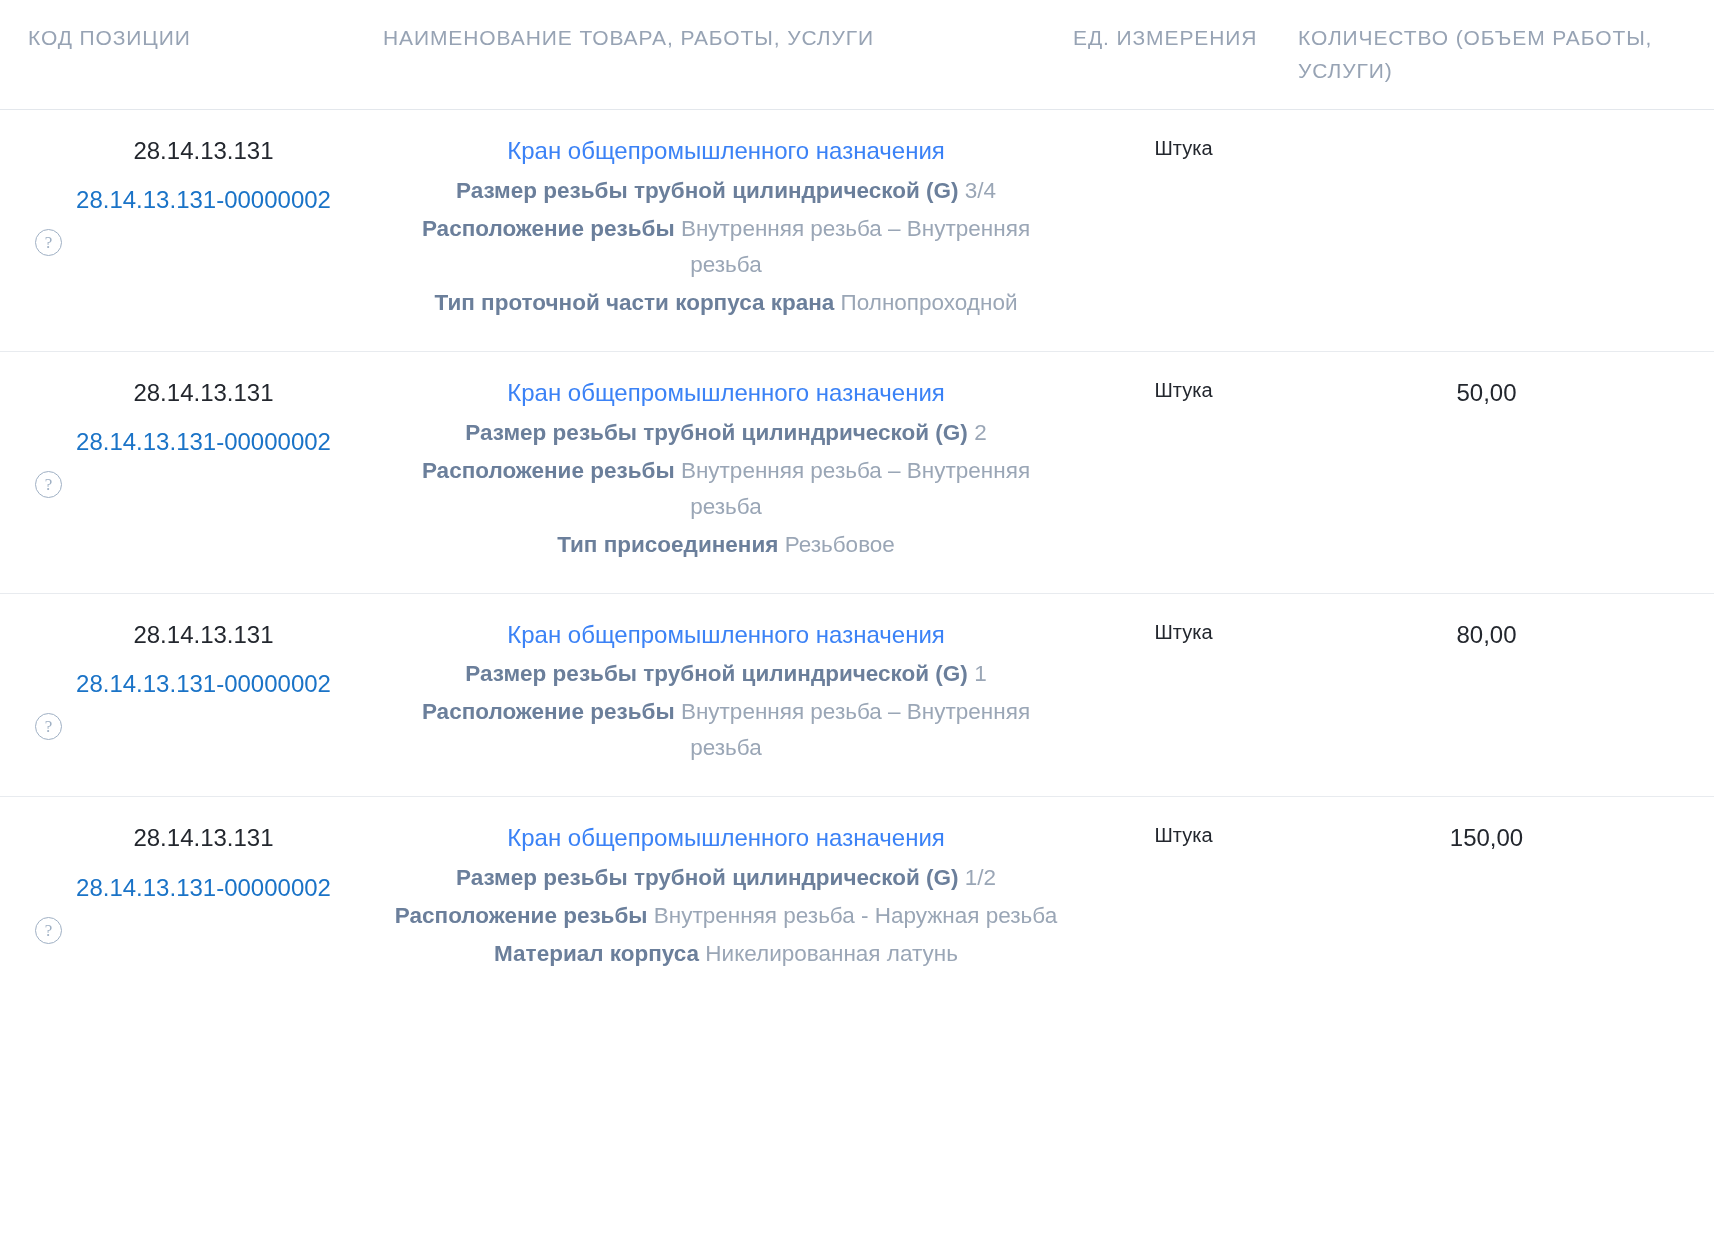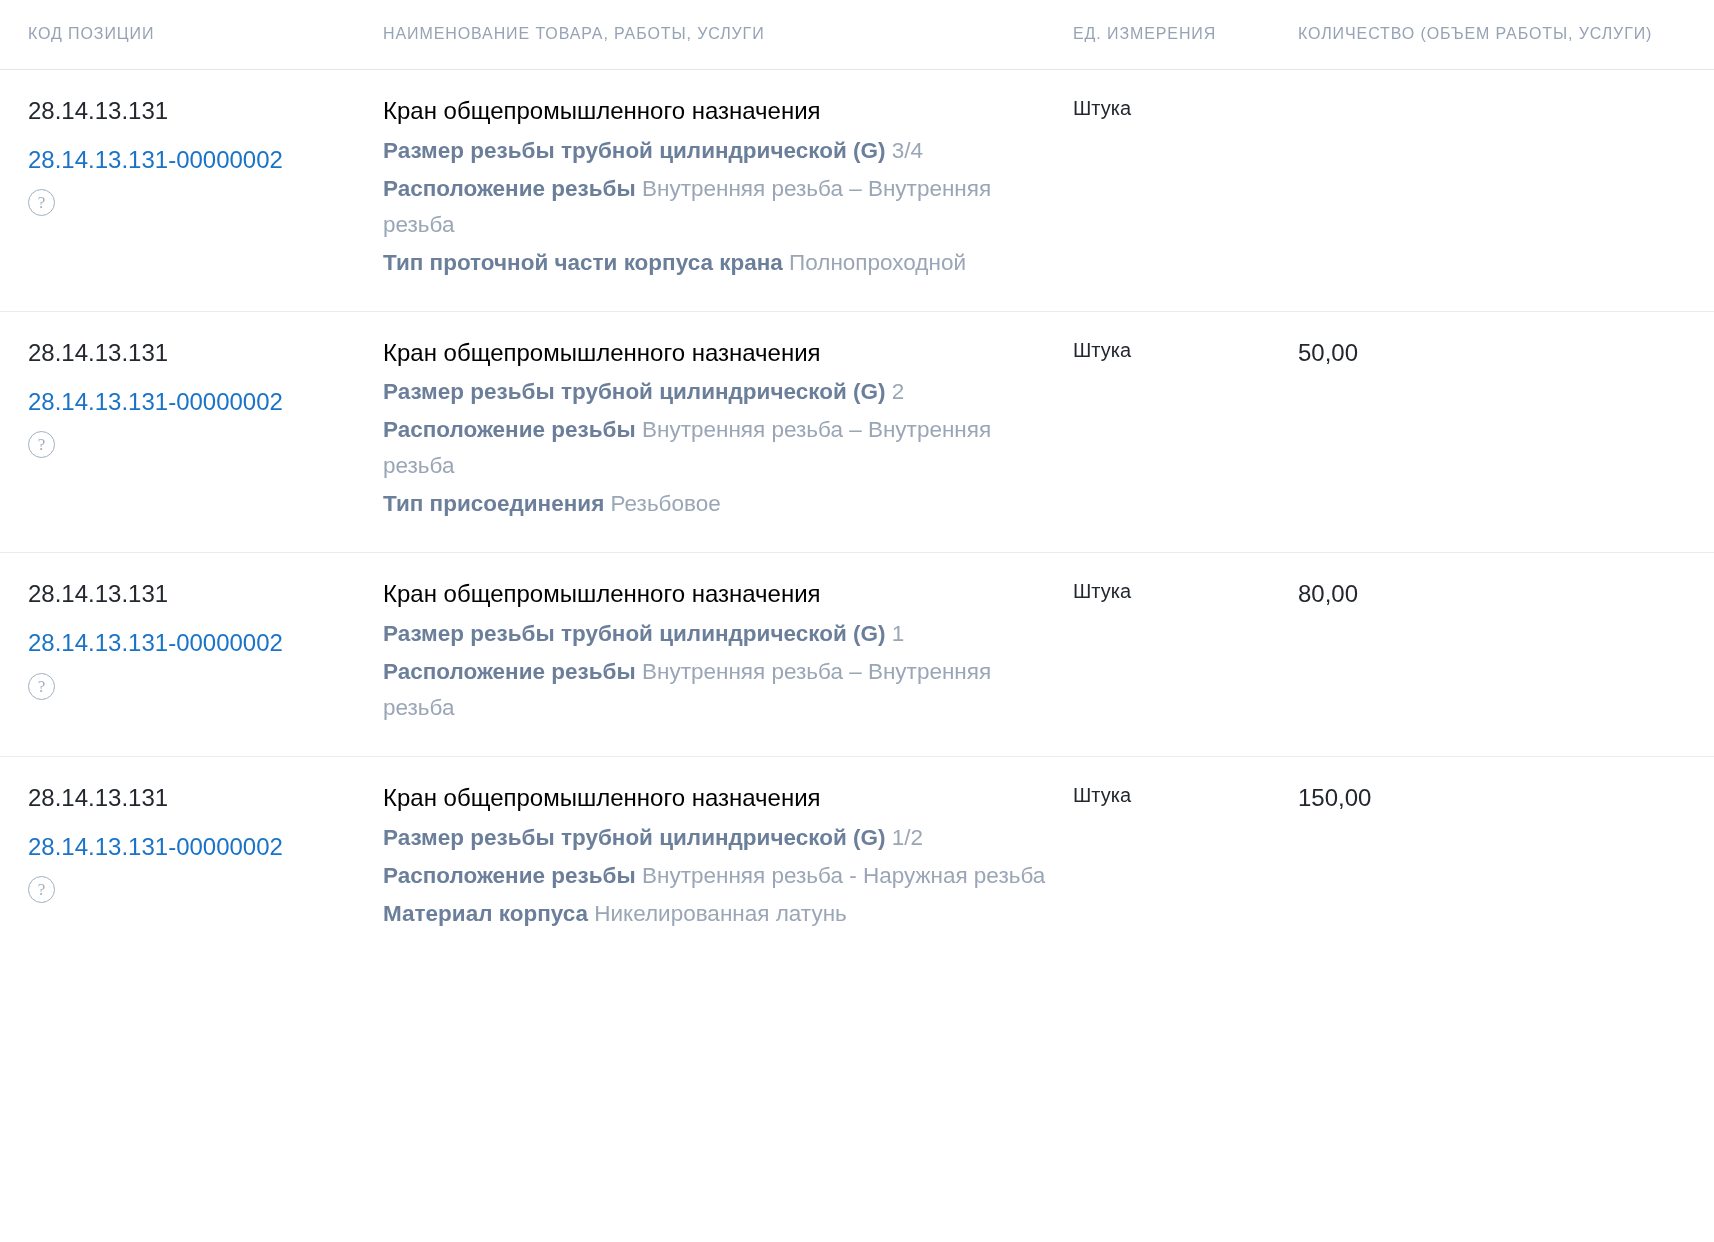--- a/index.html
+++ b/index.html
@@ -22,40 +22,41 @@
   }
 
   .thead {
     display: flex;
     align-items: flex-start;
     padding: 22px 28px 22px 28px;
     border-bottom: 1px solid #e3e7ec;
   }
 
   .th {
-    font-size: 16px;
+    font-size: 21px;
     letter-spacing: 0.9px;
     color: #97a3b4;
     text-transform: uppercase;
     line-height: 1.55;
     font-weight: 400;
     box-sizing: border-box;
     padding-right: 18px;
   }
 
   .col-code    { width: 355px; flex: 0 0 355px; }
   .col-name    { width: 690px; flex: 0 0 690px; }
   .col-unit    { width: 225px; flex: 0 0 225px; }
   .col-qty     { flex: 1 1 auto; }
 
   .row {
     display: flex;
     align-items: flex-start;
-    padding: 24px 28px 30px 28px;
+    padding: 24px 28px 30px 35px;
     border-bottom: 1px solid #e8ebef;
+    text-align: center;
   }
   .row:last-child { border-bottom: none; }
 
   .cell {
     box-sizing: border-box;
     padding-right: 18px;
   }
 
   .code-main {
     font-size: 24px;
@@ -85,21 +86,21 @@
     font-size: 17px;
     line-height: 1;
     margin-top: 12px;
     cursor: pointer;
     box-sizing: border-box;
     font-family: "Liberation Serif", serif;
   }
 
   .name-title {
     font-size: 24px;
-    color: #000000;
+    color: #3b82f6;
     line-height: 1.45;
     margin-bottom: 4px;
   }
   .attr {
     font-size: 22.5px;
     line-height: 1.6;
     color: #9aa6b6;
     margin-top: 2px;
   }
   .attr b {

